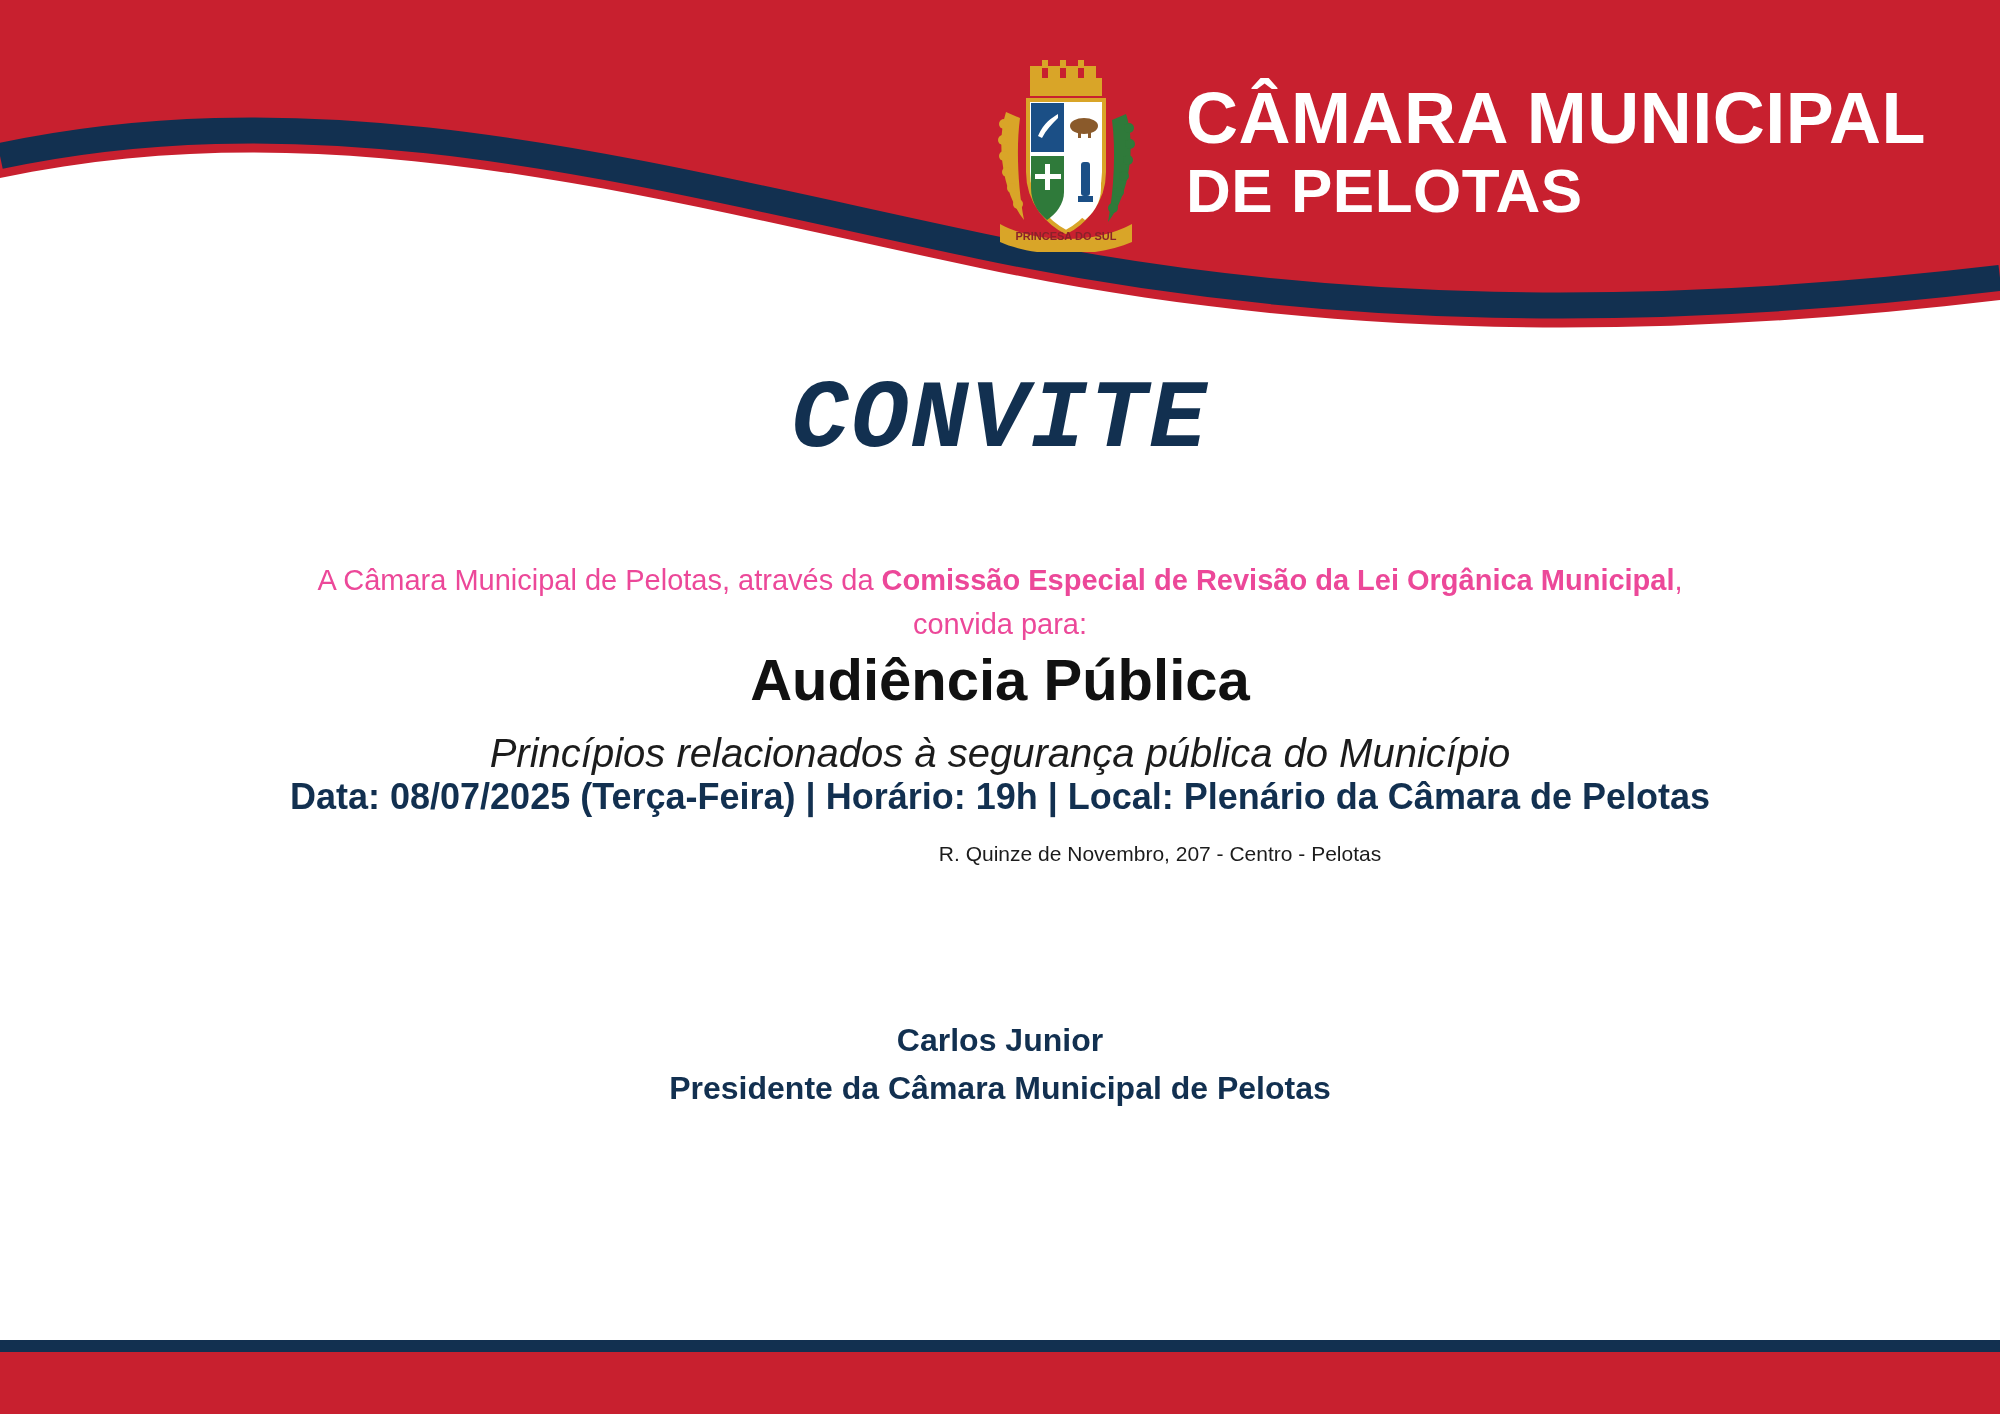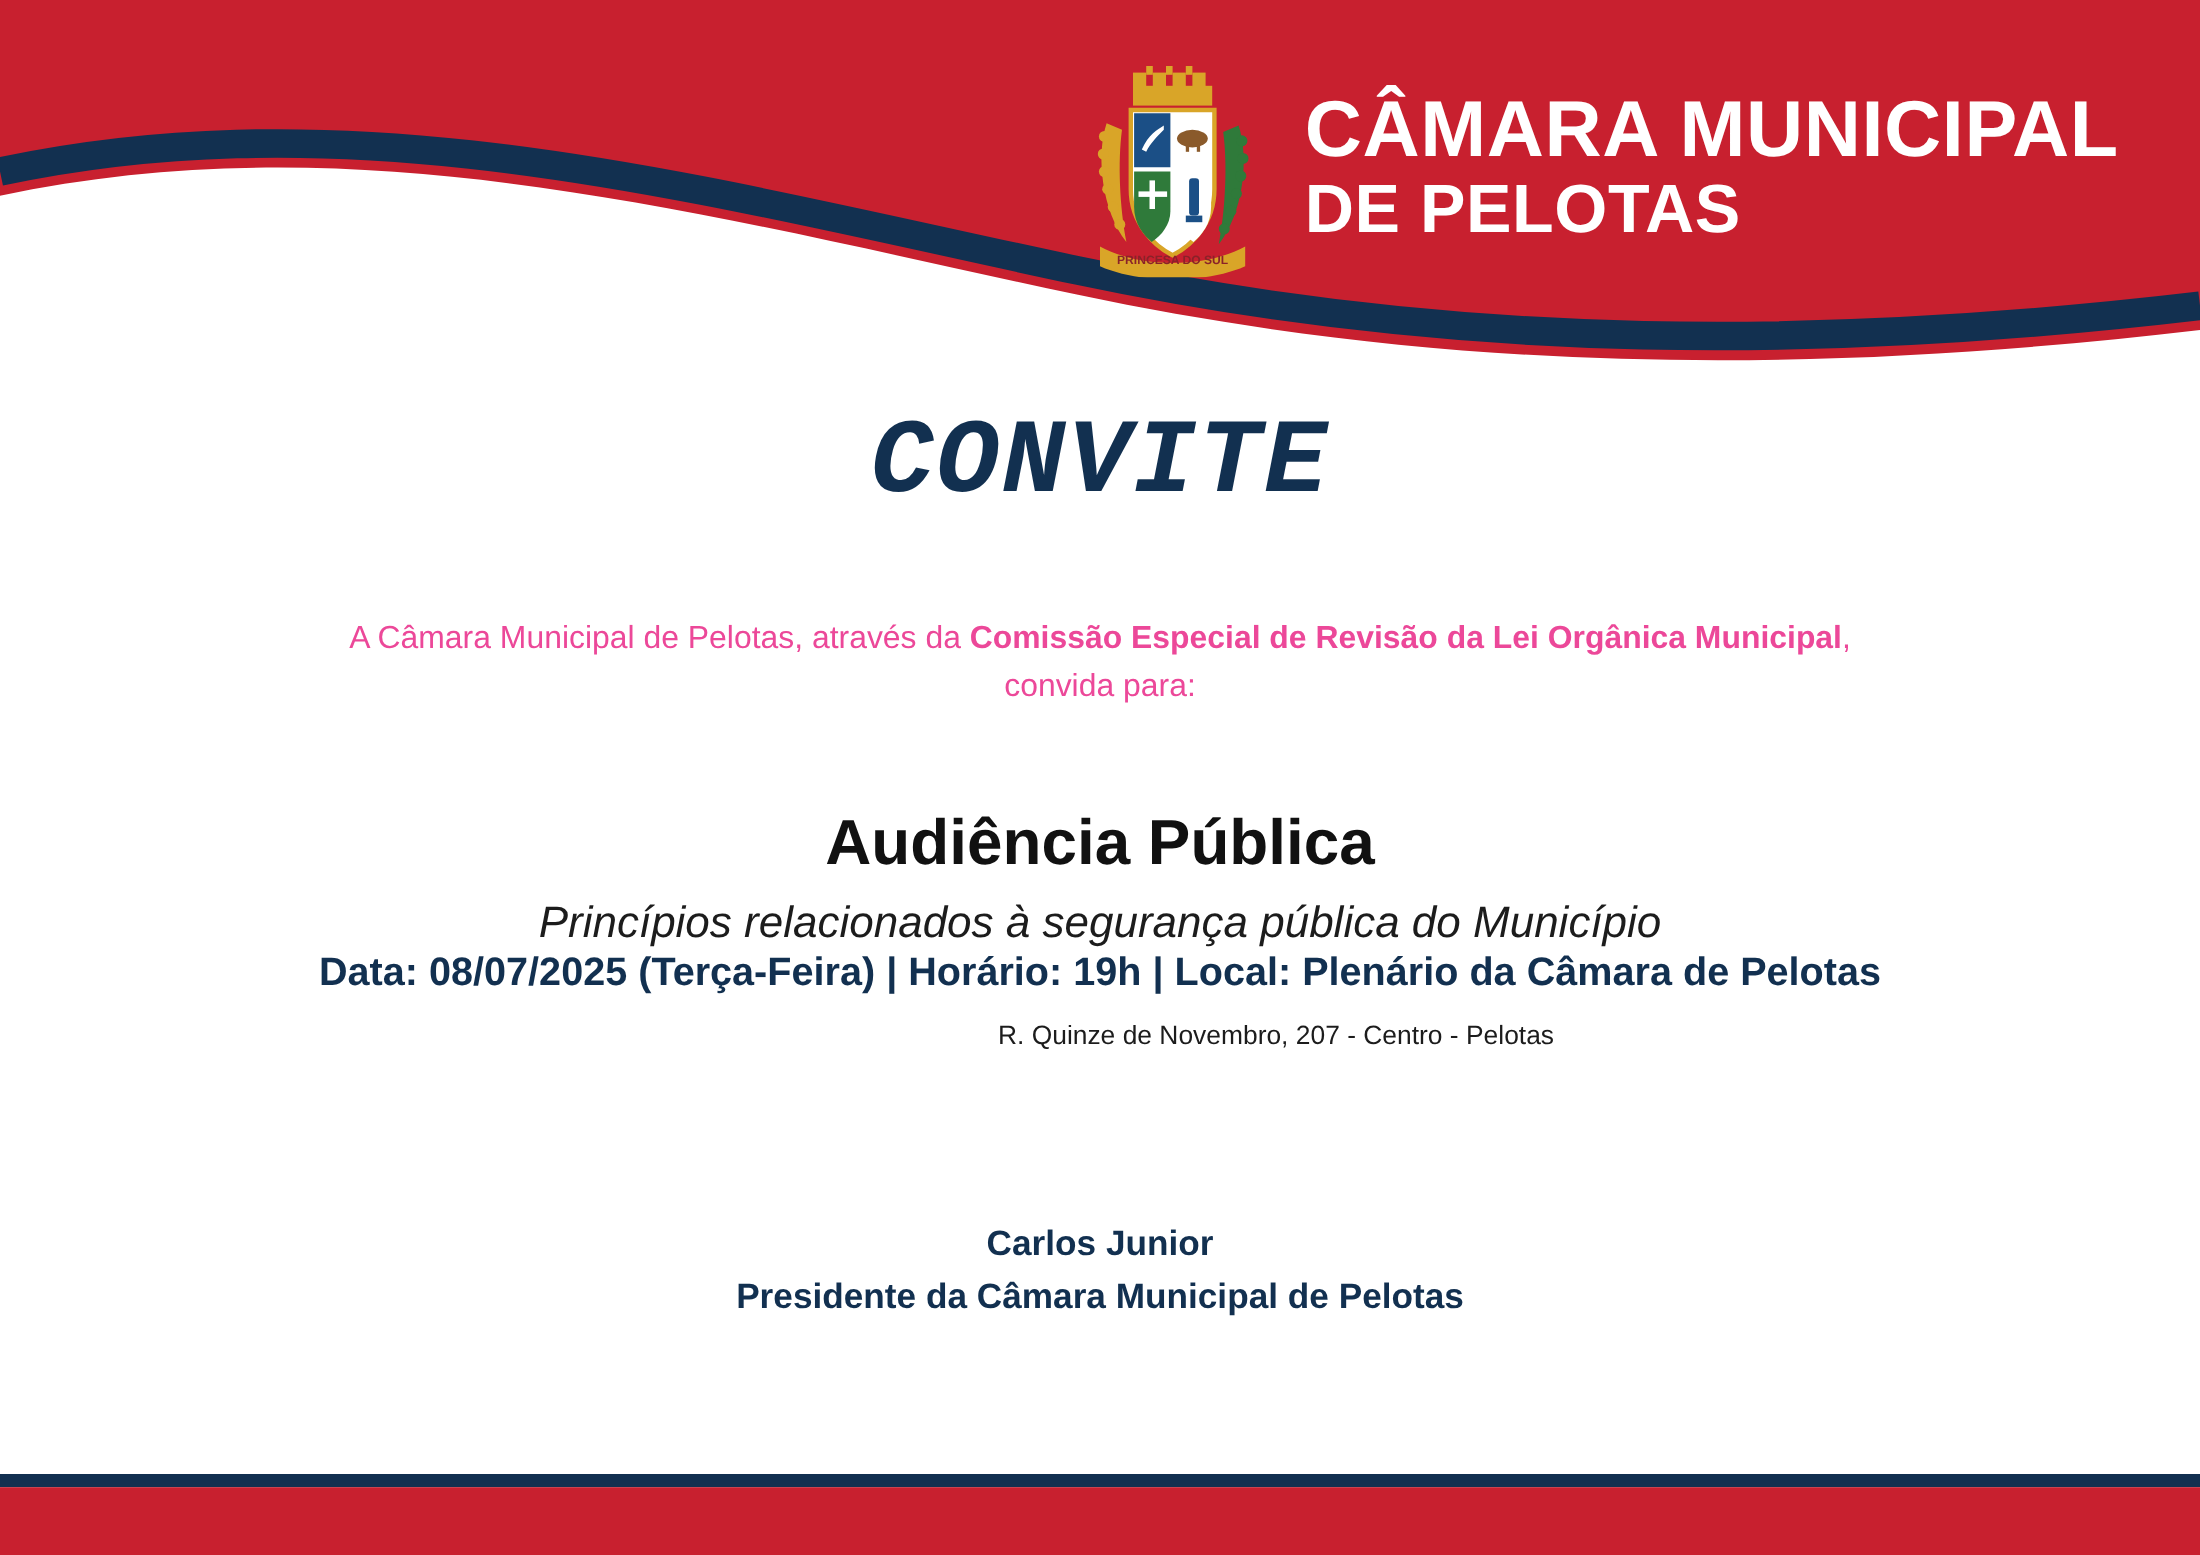--- a/index.html
+++ b/index.html
@@ -93,42 +93,41 @@
   .intro {
     margin: 84px auto 0 auto;
     width: 1400px;
     font-size: 29px;
     line-height: 1.5;
     color: #ec4899;
   }
   .intro b { font-weight: bold; }
 
   .event-title {
-    margin-top: 86px;
     font-size: 58px;
     font-weight: bold;
     color: #111111;
   }
 
   .event-sub {
     margin-top: 18px;
     font-size: 40px;
     font-style: italic;
     color: #1c1c1c;
   }
 
   .details {
     font-size: 36px;
     font-weight: bold;
     color: #123050;
   }
 
   .address {
     margin-top: 24px;
-    font-size: 24px;
+    font-size: 21px;
     color: #1c1c1c;
     padding-left: 320px;
   }
 
   .signature {
     margin-top: 150px;
     font-size: 32px;
     font-weight: bold;
     color: #123050;
     line-height: 1.5;

